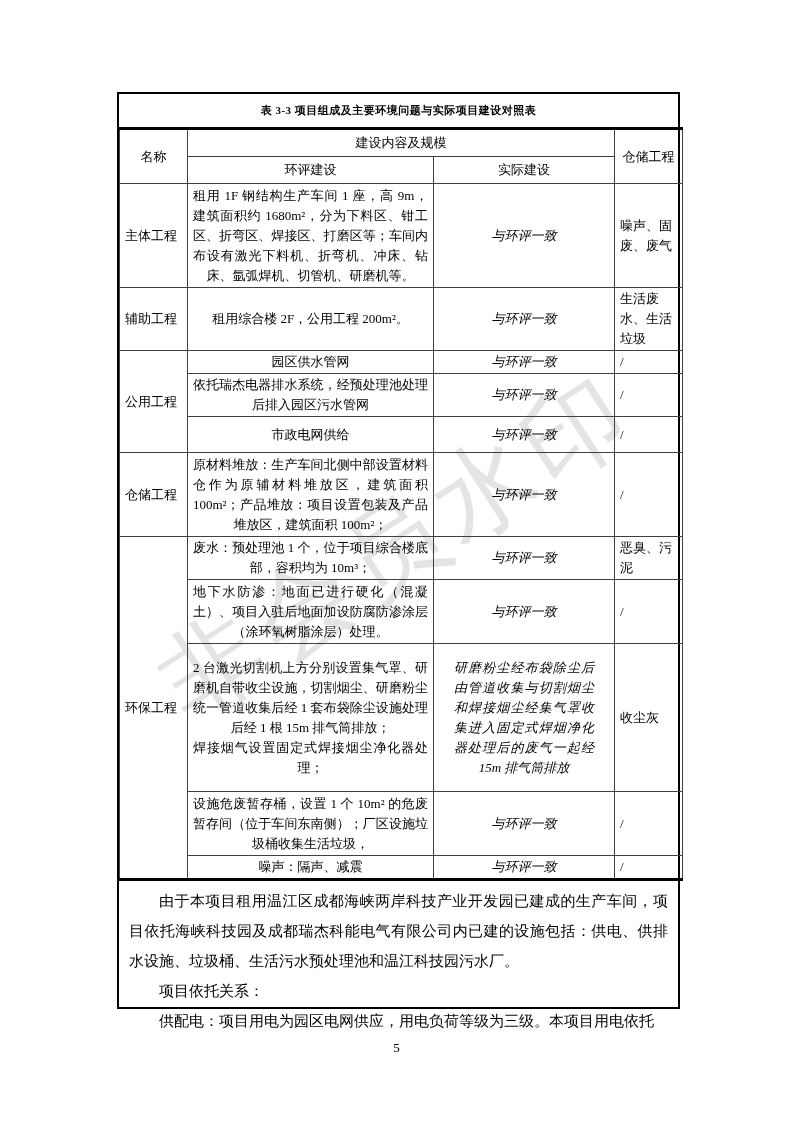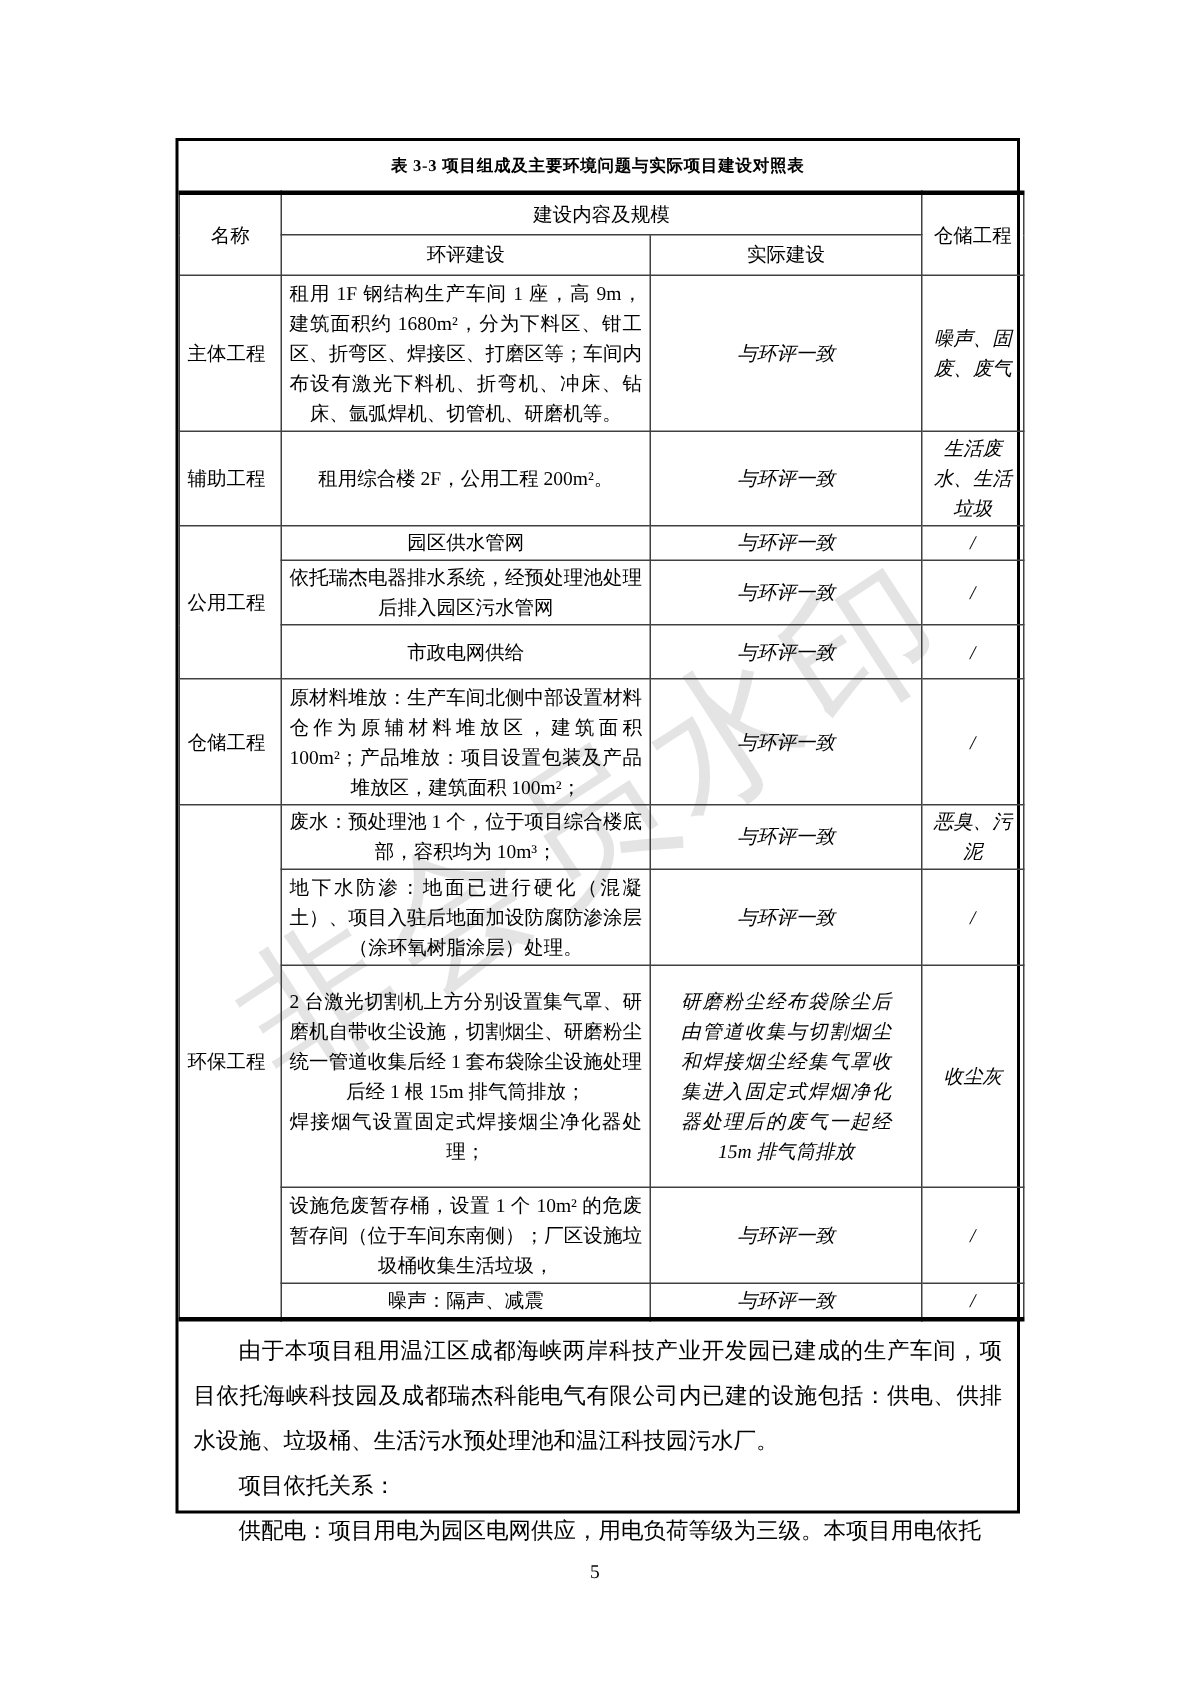--- a/index.html
+++ b/index.html
@@ -72,21 +72,21 @@
   }
   td.cell-eia.preline{ white-space:pre-line; }
   td.cell-actual{ text-align:center;font-style:italic; }
   td.cell-actual.long{
     text-align:justify;
     text-align-last:center;
     -moz-text-align-last:center;
     padding:1px 20px;
     line-height:20px;
   }
-  td.cell-issue{ text-align:center; padding:1px 7px;font-style:italic; }
+  td.cell-issue{ padding:1px 7px; }
   .paras{
     padding:5px 10px 0 10px;
     font-size:15px;
     line-height:30px;
   }
   .paras p{
     margin:0;
     text-indent:2em;
     text-align:justify;
   }

